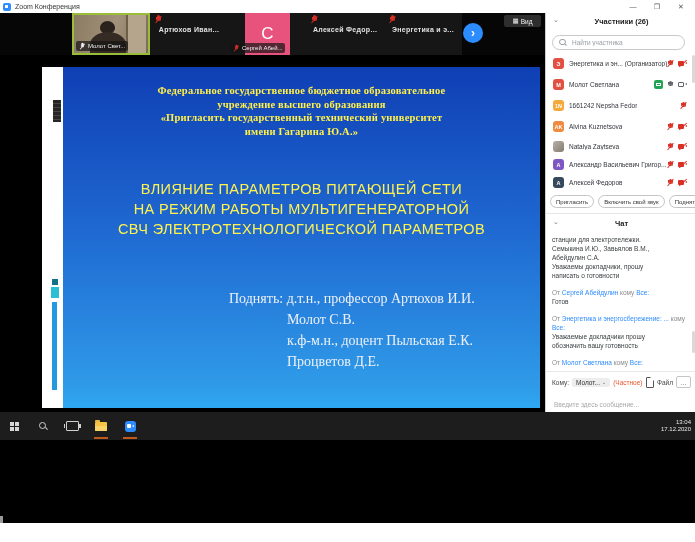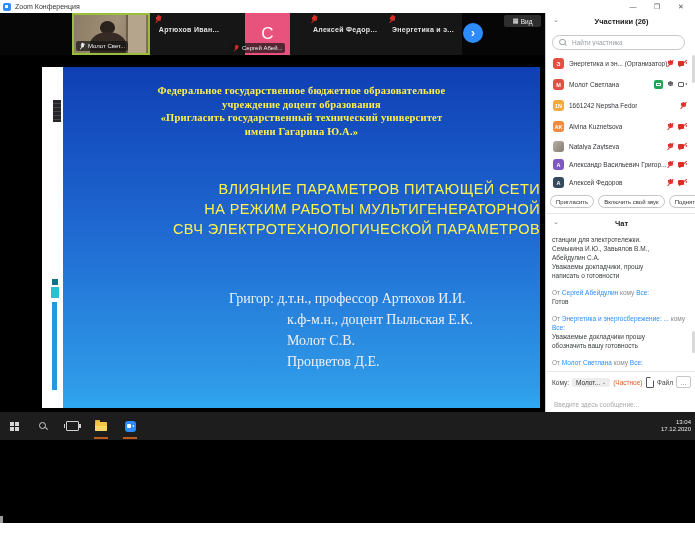--- a/index.html
+++ b/index.html
@@ -38,21 +38,21 @@
   .rail .thumb{position:absolute;left:11px;top:33px;width:8px;height:22px;
                background:repeating-linear-gradient(#262626 0 3px,#4a463c 3px 4px);}
   .rail .t1{position:absolute;left:10px;top:212px;width:6px;height:6px;background:#15718a;}
   .rail .t2{position:absolute;left:9px;top:220px;width:8px;height:11px;background:#29c0d6;}
   .rail .t3{position:absolute;left:10px;top:235px;width:5px;height:88px;background:#2499dd;}
   .slide{position:absolute;left:63px;top:67px;width:477px;height:341px;
          background:linear-gradient(180deg,#0F3FB4 0%,#1E66D0 45%,#2F9BE8 94%,#2FA8F2 100%);overflow:hidden;}
   .slide-foot{position:absolute;left:0;right:0;bottom:0;height:5px;background:#2FA8F2;}
   .s-header{position:absolute;left:0;right:0;top:17px;text-align:center;color:#FFF04A;
             font-family:"Liberation Serif",serif;font-weight:bold;font-size:10.5px;line-height:13.5px;letter-spacing:0.2px;}
-  .s-title{position:absolute;left:0;right:0;top:112px;text-align:right;color:#FFF24E;
+  .s-title{position:absolute;left:0;right:0;top:112px;text-align:center;color:#FFF24E;
            font-size:14.5px;line-height:20px;font-weight:500;letter-spacing:0.4px;}
   .s-authors{position:absolute;left:166px;top:221px;color:#EEF0F8;
              font-family:"Liberation Serif",serif;font-size:14px;line-height:21px;}
   .a-ind{padding-left:58px;}
 
   
   .panel{position:absolute;left:545px;top:13px;width:152px;height:399px;background:#fff;border-left:1px solid #cfcfcf;box-sizing:border-box;}
   .chev{color:#777;font-size:7px;}
   .p-head{position:absolute;left:0;top:2px;width:100%;height:12px;}
   .p-head .chev{position:absolute;left:7px;top:1px;}
@@ -200,33 +200,33 @@
   <div class="rail">
     <span class="thumb"></span>
     <span class="t1"></span>
     <span class="t2"></span>
     <span class="t3"></span>
   </div>
 
   <div class="slide">
     <div class="s-header">
       <div>Федеральное государственное бюджетное образовательное</div>
-      <div>учреждение доцент образования</div>
+      <div>учреждение высшего образования</div>
       <div>«Пригласить государственный технический университет</div>
       <div>имени Гагарина Ю.А.»</div>
     </div>
     <div class="s-title">
       <div>ВЛИЯНИЕ ПАРАМЕТРОВ ПИТАЮЩЕЙ СЕТИ</div>
       <div>НА РЕЖИМ РАБОТЫ МУЛЬТИГЕНЕРАТОРНОЙ</div>
       <div>СВЧ ЭЛЕКТРОТЕХНОЛОГИЧЕСКОЙ ПАРАМЕТРОВ</div>
     </div>
     <div class="s-authors">
-      <div><span>Григор:</span> <span>д.т.н., профессор Артюхов И.И.</span></div>
+      <div><span>Поднять:</span> <span>д.т.н., профессор Артюхов И.И.</span></div>
+      <div class="a-ind">Молот С.В.</div>
       <div class="a-ind">к.ф-м.н., доцент Пыльская Е.К.</div>
-      <div class="a-ind">Молот С.В.</div>
       <div class="a-ind">Процветов Д.Е.</div>
     </div>
     <div class="slide-foot"></div>
   </div>
 
   <div class="panel">
     <div class="p-head">
       <span class="chev">⌄</span>
       <span class="sec-title">Участники (26)</span>
     </div>

